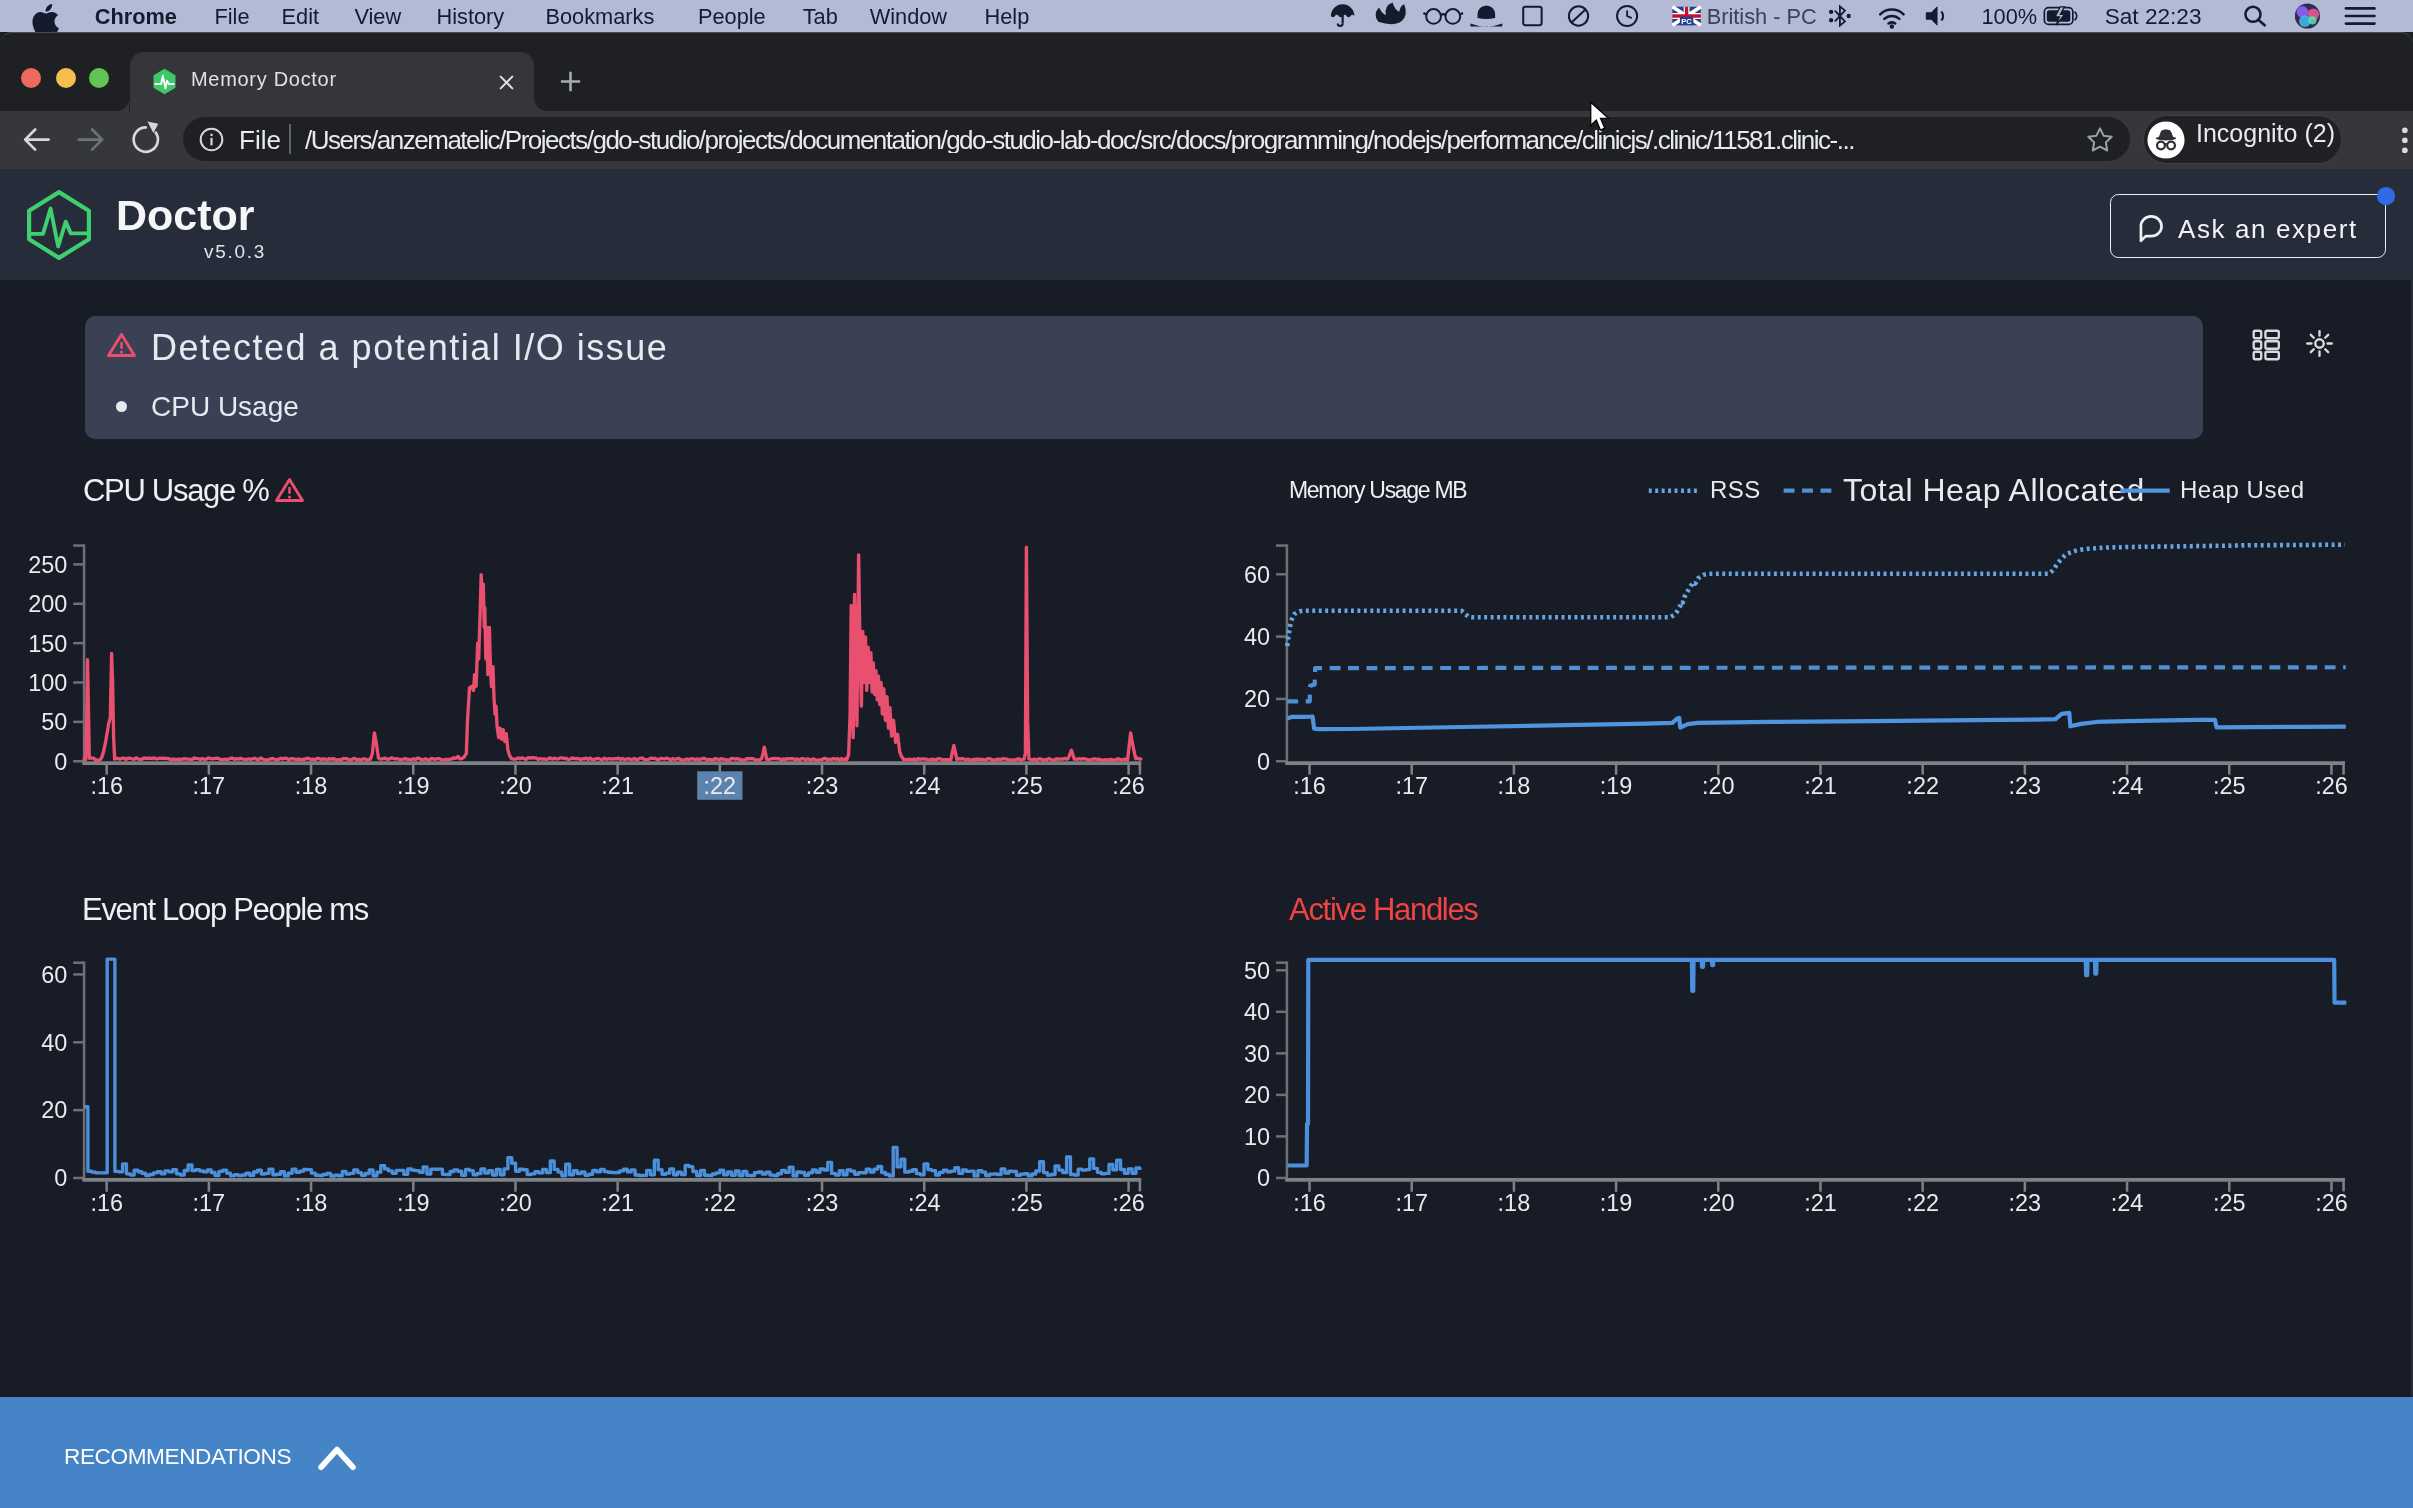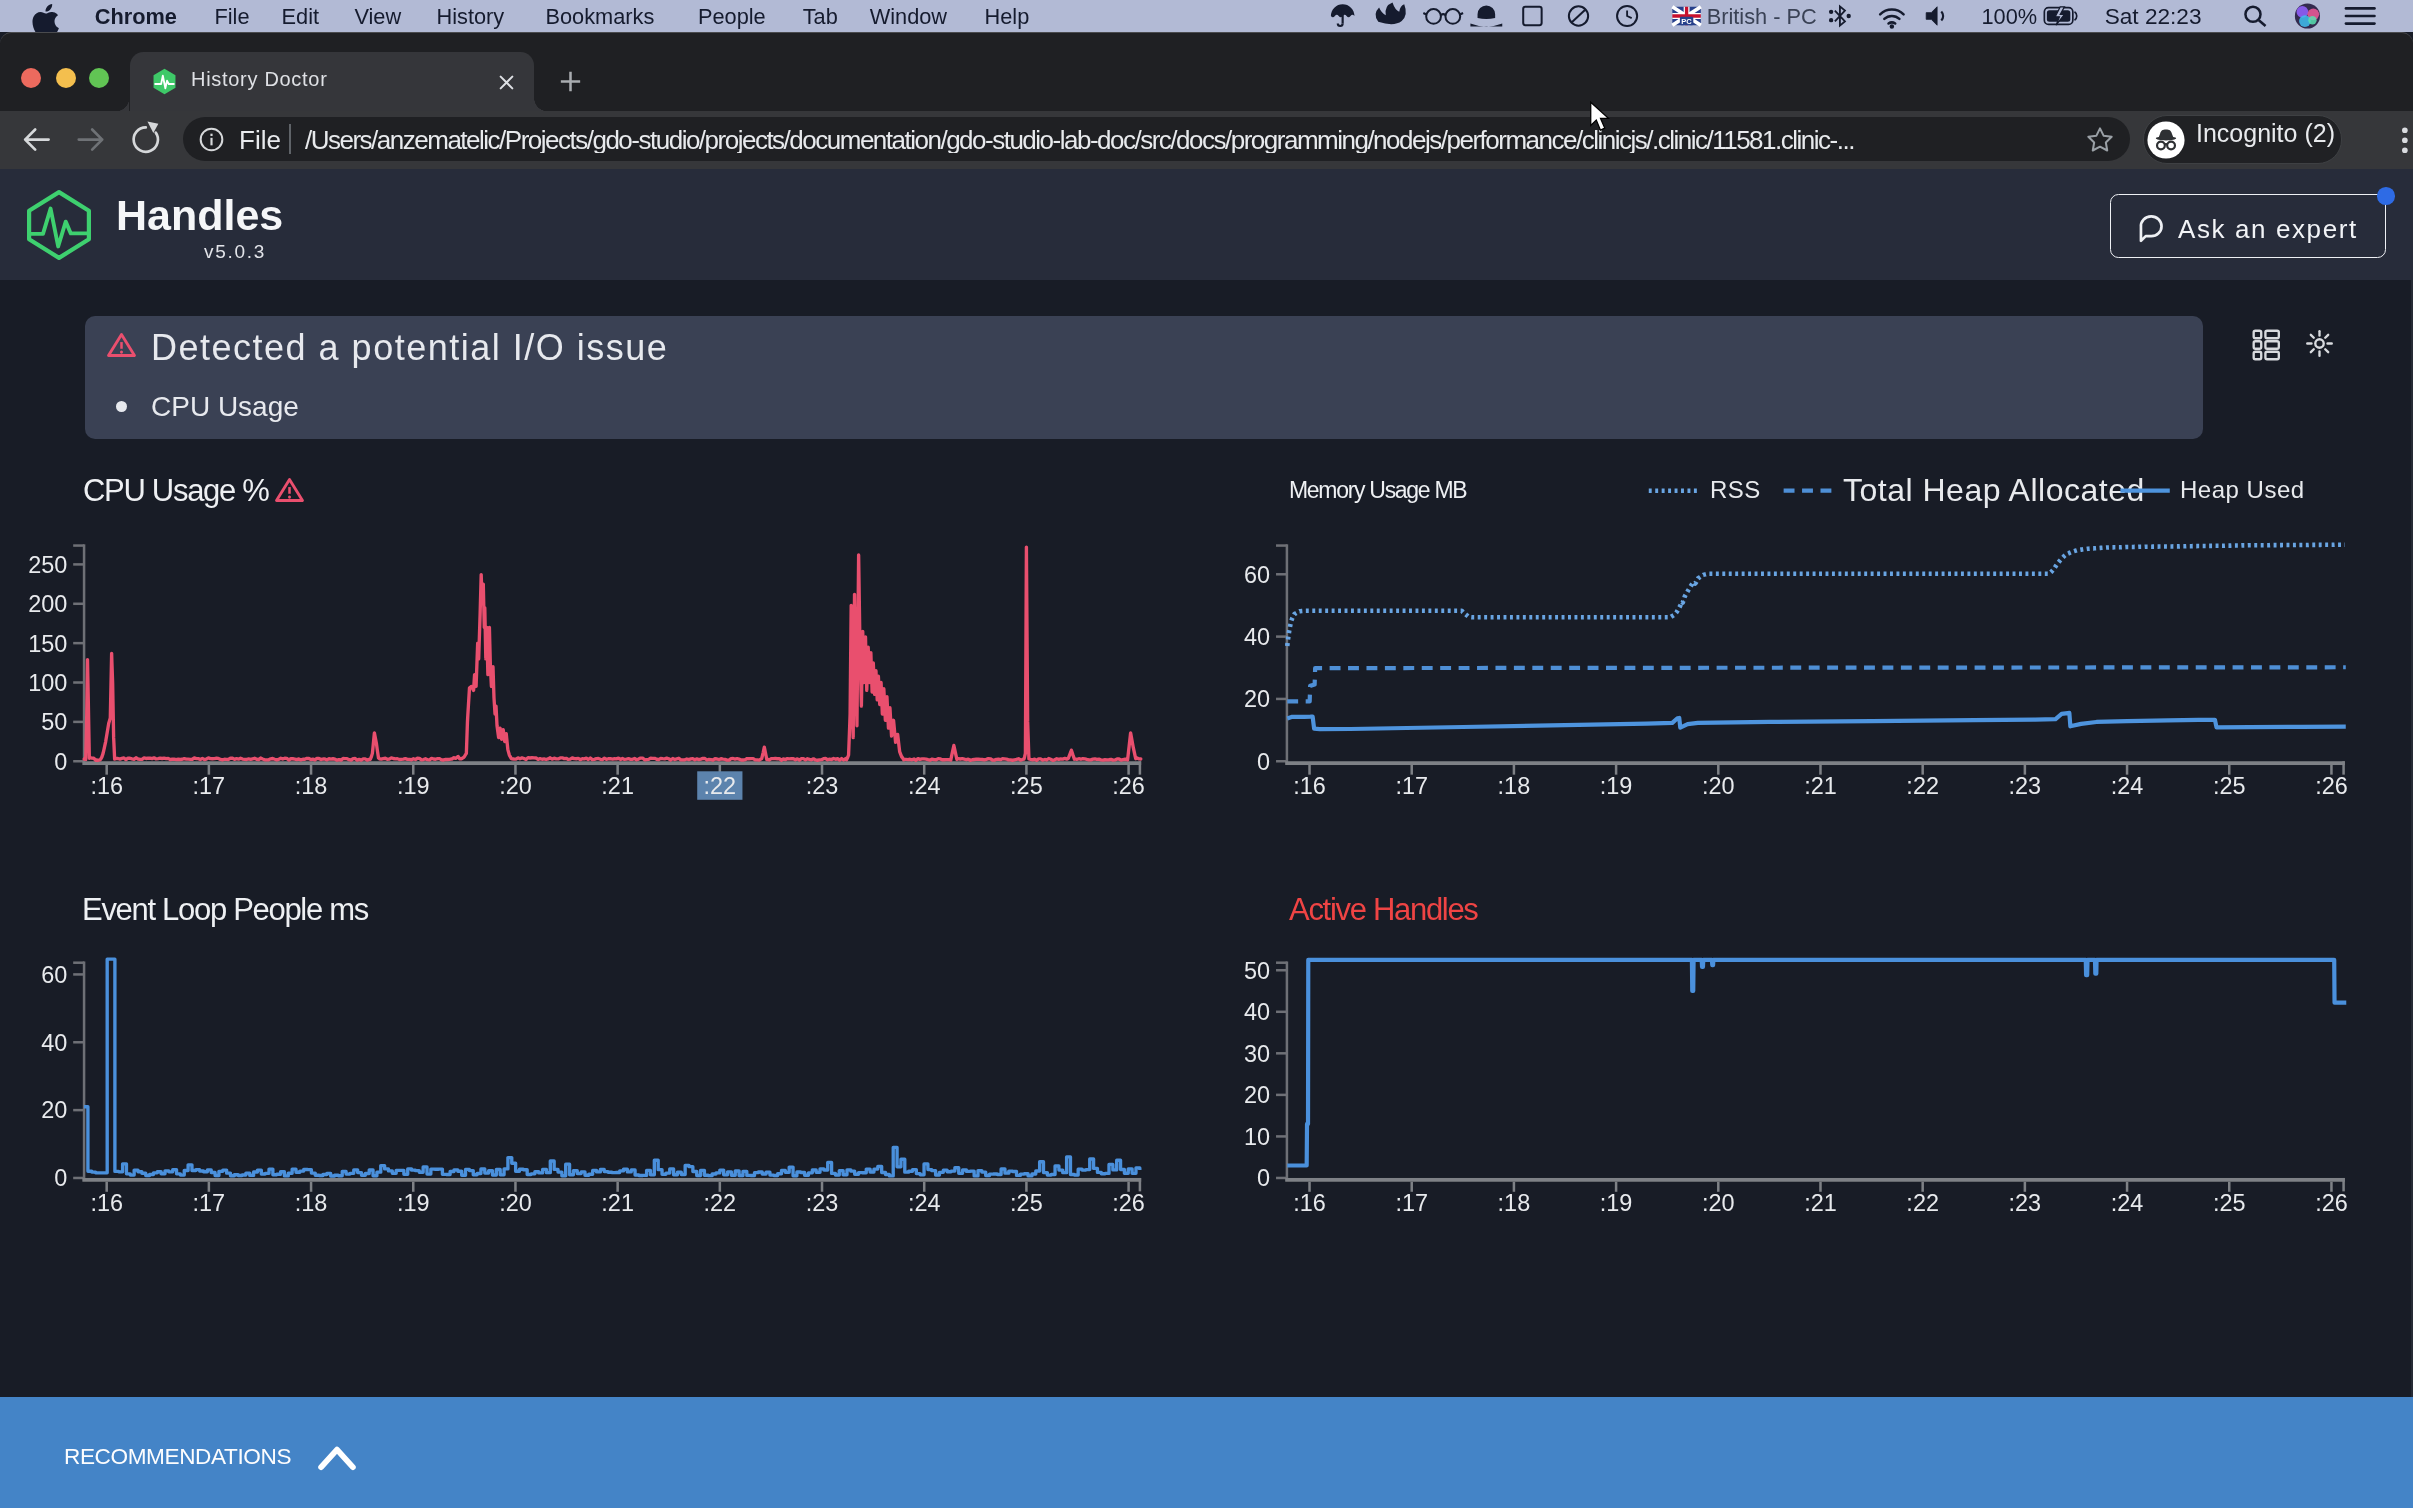--- a/index.html
+++ b/index.html
@@ -102,21 +102,21 @@
 <div class="abs" style="left:21px;top:68px;width:20px;height:20px;border-radius:50%;background:#ec6a5e"></div>
 <div class="abs" style="left:56px;top:68px;width:20px;height:20px;border-radius:50%;background:#f4bf4e"></div>
 <div class="abs" style="left:89px;top:68px;width:20px;height:20px;border-radius:50%;background:#61c454"></div>
 <div class="abs" style="left:130px;top:52px;width:404px;height:59px;background:#35363a;border-radius:13.4px 13.4px 0 0"></div>
 <div class="abs" style="left:116px;top:98px;width:13.4px;height:13.4px;background:radial-gradient(circle at 0 0, rgba(0,0,0,0) 13px, #35363a 13.4px)"></div>
 <div class="abs" style="left:534px;top:98px;width:13.4px;height:13.4px;background:radial-gradient(circle at 13.4px 0, rgba(0,0,0,0) 13px, #35363a 13.4px)"></div>
 <svg class="abs" style="left:151px;top:68px" width="27" height="27" viewBox="0 0 32 32">
  <path d="M16,1 L29,8.5 V23.5 L16,31 L3,23.5 V8.5 Z" fill="#3ec968"></path>
  <polyline points="5,19 12,19 14,9 17,24 19,15 21,19 27,19" fill="none" stroke="#ffffff" stroke-width="2.2" stroke-linejoin="round" stroke-linecap="round"></polyline>
 </svg>
-<div class="abs" style="left:191px;top:69px;font-size:20px;letter-spacing:0.7px;color:#dfe1e5;line-height:20px">History Doctor</div>
+<div class="abs" style="left:191px;top:69px;font-size:20px;letter-spacing:0.7px;color:#dfe1e5;line-height:20px">Memory Doctor</div>
 <svg class="abs" style="left:499px;top:75px" width="15" height="15" viewBox="0 0 18 18">
  <path d="M2,2 L16,16 M16,2 L2,16" stroke="#dfe1e5" stroke-width="2.4" stroke-linecap="round"></path>
 </svg>
 <svg class="abs" style="left:560px;top:71px" width="21" height="21" viewBox="0 0 25 25">
  <path d="M12.5,1 V24 M1,12.5 H24" stroke="#a9acb0" stroke-width="3"></path>
 </svg>
 
 <div class="abs" style="left:0;top:111px;width:2413px;height:58px;background:#36373a"></div>
 <svg class="abs" style="left:0;top:111px" width="2413" height="58" viewBox="0 133 2880 69">
  <g fill="none" stroke-linecap="round" stroke-linejoin="round">
@@ -154,21 +154,21 @@
 </svg>
 <svg class="abs" style="left:1589px;top:101px" width="22" height="32" viewBox="0 0 26 38">
  <path d="M2,1.5 L2,29 L8.6,22.6 L13.6,34.6 L18.6,32.2 L13.6,20.6 L23,20.6 Z" fill="#ffffff" stroke="#000000" stroke-width="1.5"></path>
 </svg>
 
 <div class="abs" style="left:0;top:169px;width:2413px;height:111px;background:#272c3a"></div>
 <svg class="abs" style="left:27px;top:190px" width="64" height="70" viewBox="0 0 76 83">
  <path d="M38,2.5 L73.5,24.5 V58.5 L38,80.5 L2.5,58.5 V24.5 Z" fill="none" stroke="#3ed06f" stroke-width="5" stroke-linejoin="round"></path>
  <polyline points="3,52 19,52 28,22 37,67 46,37.5 52,51.5 73,51.5" fill="none" stroke="#3ed06f" stroke-width="4.6" stroke-linejoin="round" stroke-linecap="round"></polyline>
 </svg>
-<div class="abs" style="left:116px;top:194px;font-size:43px;font-weight:bold;color:#f5f6f8;line-height:43px">Handles</div>
+<div class="abs" style="left:116px;top:194px;font-size:43px;font-weight:bold;color:#f5f6f8;line-height:43px">Doctor</div>
 <div class="abs" style="left:204px;top:242px;font-size:19px;letter-spacing:1.7px;color:#e2e4e9;line-height:19px">v5.0.3</div>
 <div class="abs" style="left:2110px;top:194px;width:276px;height:64px;border:1.7px solid #eef0f4;border-radius:8.4px"></div>
 <svg class="abs" style="left:2137px;top:214px" width="28.5" height="28.5" viewBox="0 0 34 36">
  <path d="M17,3 a13,12.5 0 0 1 0,25 h-7 l-6,6 v-17 a13,12.5 0 0 1 13,-14z" fill="none" stroke="#eef0f4" stroke-width="3.4" stroke-linejoin="round"></path>
 </svg>
 <div class="abs" style="left:2178px;top:216px;font-size:26px;letter-spacing:1.6px;color:#f2f4f7;line-height:26px">Ask an expert</div>
 <div class="abs" style="left:2377px;top:187px;width:17.6px;height:17.6px;border-radius:50%;background:#2e6be5"></div>
 
 <div class="abs" style="left:85px;top:316px;width:2118px;height:123px;background:#3a4154;border-radius:10px"></div>
 <svg class="abs" style="left:106px;top:331px" width="31" height="28" viewBox="0 0 37 33">

